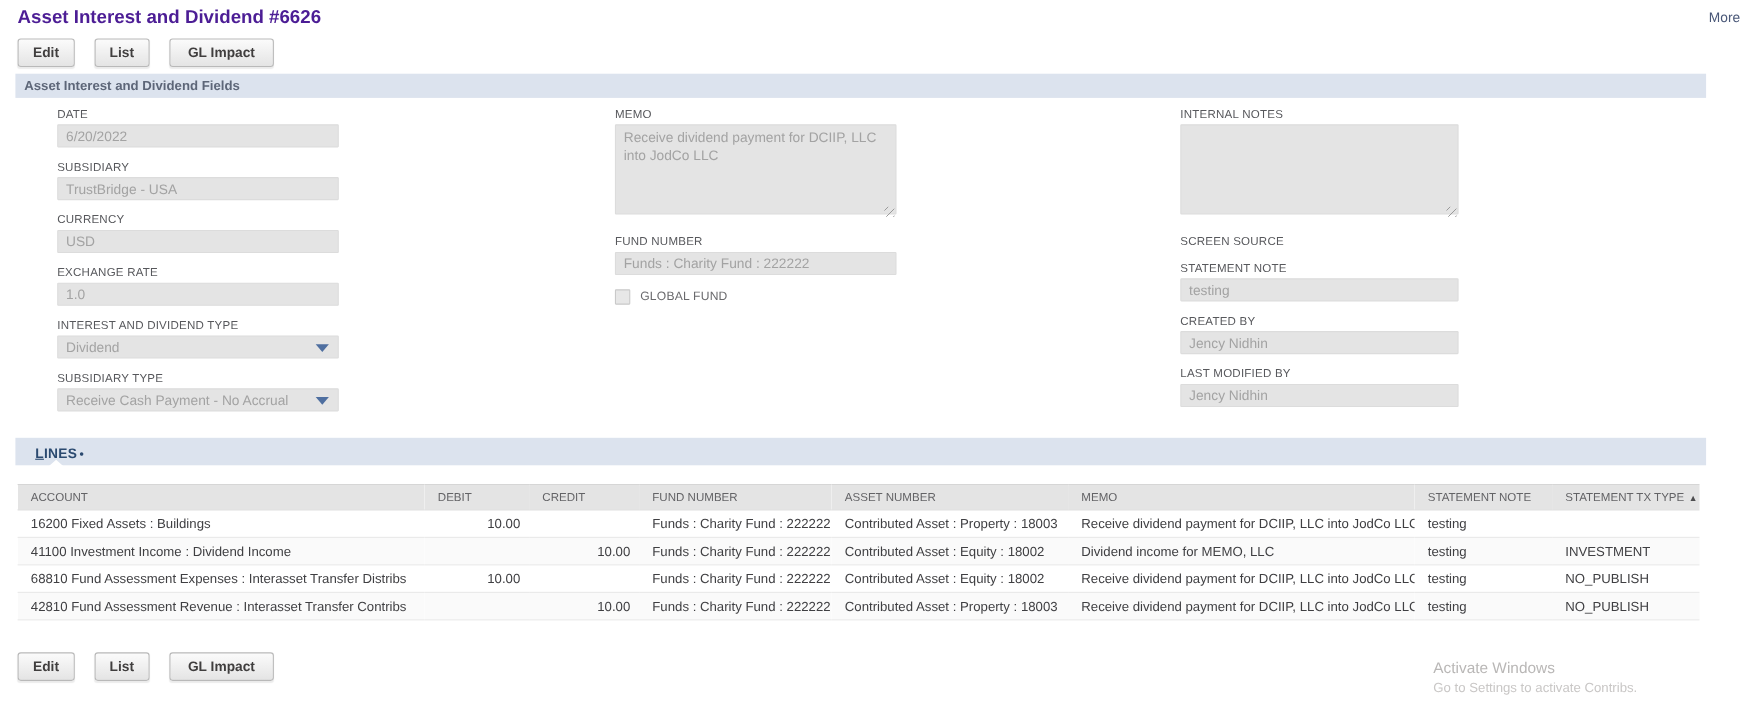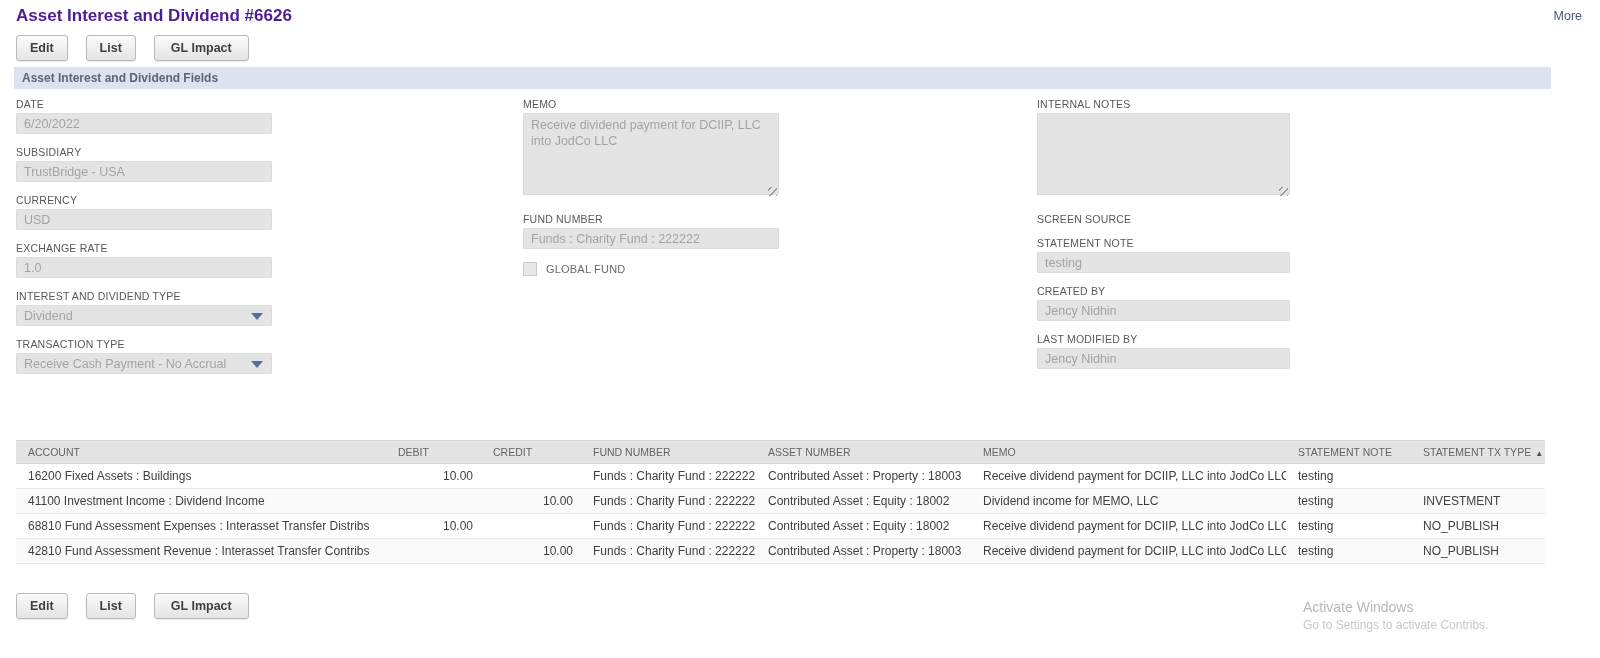--- a/index.html
+++ b/index.html
@@ -17,21 +17,21 @@
   .btn { background:linear-gradient(#fbfbfb,#e4e4e4); border:1px solid #b9b9b9; border-radius:3px;
          font-size:12.5px; font-weight:bold; color:#403e3e; padding:5px 13px; cursor:pointer;
          box-shadow:0 1px 1px rgba(0,0,0,.08); font-family:inherit; }
   .btn.wide { padding:5px 16px; }
 
   .section-bar { position:absolute; left:14px; top:67px; width:1537px; height:22px; background:#dce3ee;
                  display:flex; align-items:center; padding-left:8px;text-align:center; }
   .section-bar span { font-size:12px; font-weight:bold; color:#5d6678; }
 
   
-  .col { position:absolute; top:98px; }
+  .col { position:absolute; top:98px;margin-left:36px; }
   .col1 { left:16px;  width:256px; }
   .col2 { left:523px; width:256px; }
   .col3 { left:1037px;width:253px; }
 
   .field { margin-bottom:12px; }
   .field .lbl { display:block; font-size:10.5px; color:#57585c; letter-spacing:.2px; margin-bottom:3px; }
   .ctl { width:100%; height:21px; background:#e4e4e4; border:1px solid #dcdcdc; border-radius:1px;
          font-size:12.5px; color:#a3a3a3; padding:2px 7px; font-family:inherit; }
   textarea.ctl { height:82px; resize:none; padding-top:4px; line-height:1.25; }
   .ta-wrap { position:relative; }
@@ -106,21 +106,21 @@
       <input class="ctl" readonly="" value="1.0" style="">
     </div>
     <div class="field">
       <span class="lbl">INTEREST AND DIVIDEND TYPE</span>
       <div class="select-wrap">
         <input class="ctl" readonly="" value="Dividend" style="">
         <span class="arrow"></span>
       </div>
     </div>
     <div class="field">
-      <span class="lbl">TRANSACTION TYPE</span>
+      <span class="lbl">SUBSIDIARY TYPE</span>
       <div class="select-wrap">
         <input class="ctl" readonly="" value="Receive Cash Payment - No Accrual" style="">
         <span class="arrow"></span>
       </div>
     </div>
   </div>
 
   <div class="col col2">
     <div class="field">
       <span class="lbl">MEMO</span>
@@ -155,20 +155,26 @@
     <div class="field">
       <span class="lbl">CREATED BY</span>
       <input class="ctl" readonly="" value="Jency Nidhin" style="">
     </div>
     <div class="field">
       <span class="lbl">LAST MODIFIED BY</span>
       <input class="ctl" readonly="" value="Jency Nidhin" style="">
     </div>
   </div>
 
+  <div class="lines-bar">
+    <div class="lines-tab">
+      <span class="tab-text">LINES</span><span class="tab-dot">•</span>
+      <span class="notch"></span>
+    </div>
+  </div>
 
   <table class="lines">
     <colgroup>
       <col style="width:370px">
         <col style="width:95px">
         <col style="width:100px">
         <col style="width:175px">
       <col style="width:215px">
         <col style="width:315px">
         <col style="width:125px">

